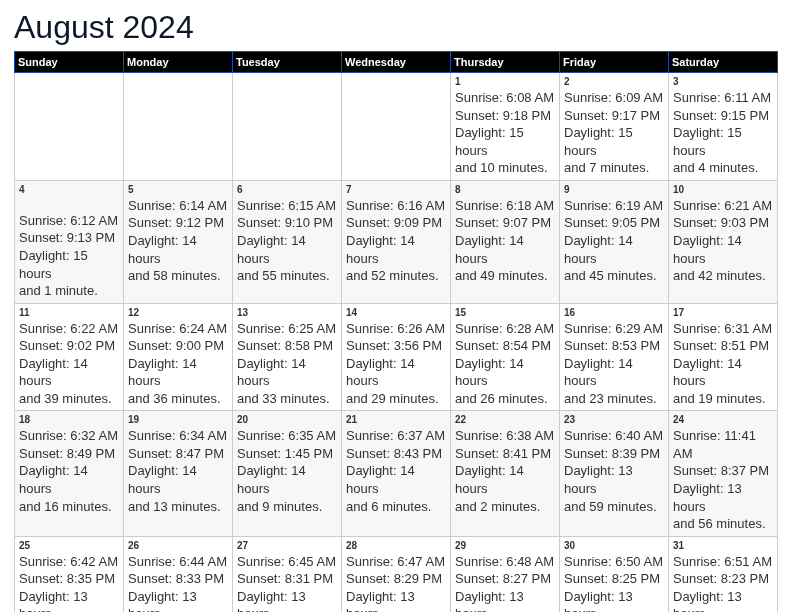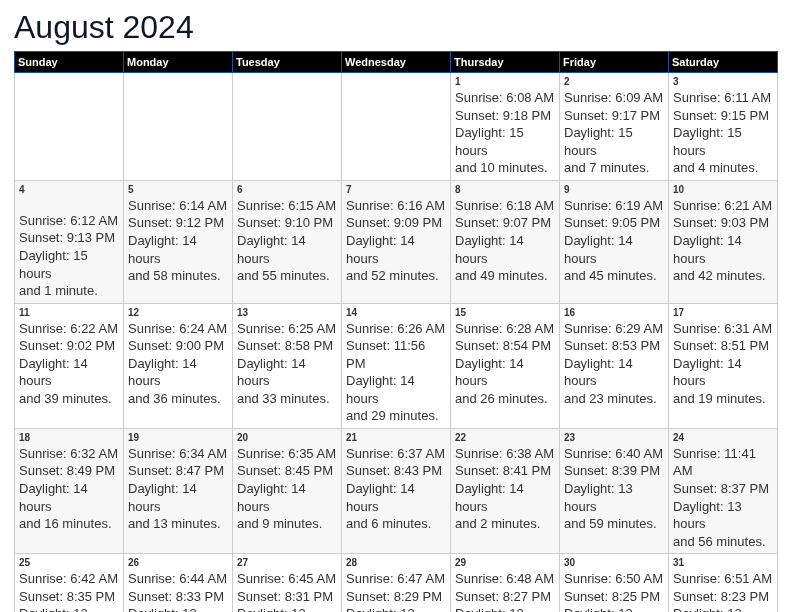--- a/index.html
+++ b/index.html
@@ -242,21 +242,21 @@
           <td>
             <span class="day-num">13</span>
             <div class="day-info" style="white-space: pre-line;">Sunrise: 6:25 AM
 Sunset: 8:58 PM
 Daylight: 14 hours
 and 33 minutes.</div>
           </td>
           <td>
             <span class="day-num">14</span>
             <div class="day-info" style="white-space: pre-line;">Sunrise: 6:26 AM
-Sunset: 11:56 PM
+Sunset: 3:56 PM
 Daylight: 14 hours
 and 29 minutes.</div>
           </td>
           <td>
             <span class="day-num">15</span>
             <div class="day-info" style="white-space: pre-line;">Sunrise: 6:28 AM
 Sunset: 8:54 PM
 Daylight: 14 hours
 and 26 minutes.</div>
           </td>
@@ -286,21 +286,21 @@
           <td>
             <span class="day-num">19</span>
             <div class="day-info" style="white-space: pre-line;">Sunrise: 6:34 AM
 Sunset: 8:47 PM
 Daylight: 14 hours
 and 13 minutes.</div>
           </td>
           <td>
             <span class="day-num">20</span>
             <div class="day-info" style="white-space: pre-line;">Sunrise: 6:35 AM
-Sunset: 8:45 PM
+Sunset: 1:45 PM
 Daylight: 14 hours
 and 9 minutes.</div>
           </td>
           <td>
             <span class="day-num">21</span>
             <div class="day-info" style="white-space: pre-line;">Sunrise: 6:37 AM
 Sunset: 8:43 PM
 Daylight: 14 hours
 and 6 minutes.</div>
           </td>

